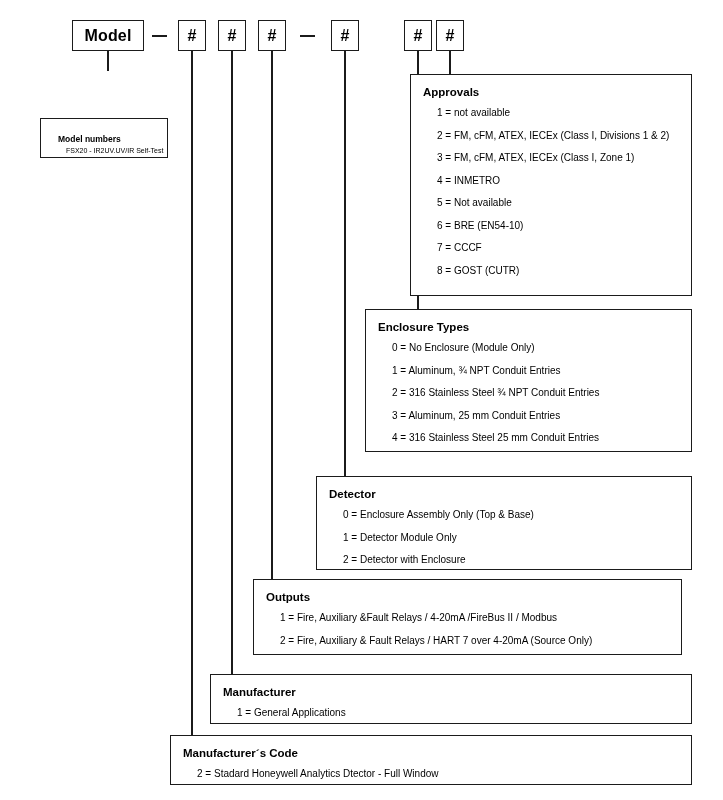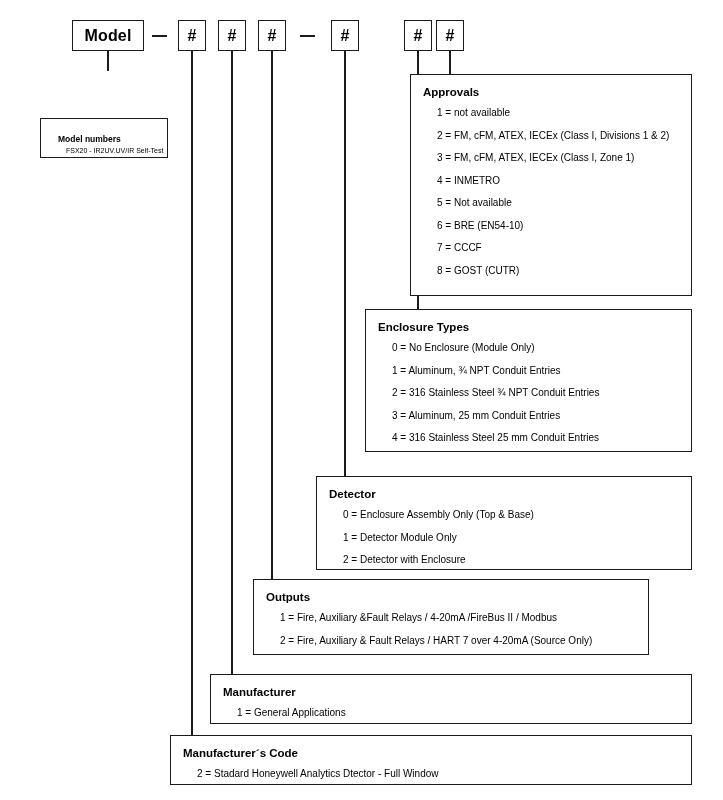--- a/index.html
+++ b/index.html
@@ -174,21 +174,21 @@
     <div class="opt">4 = 316 Stainless Steel 25 mm Conduit Entries</div>
   </div>
 
   <div class="box" style="left:316px; top:476px; width:376px; height:94px">
     <div class="box-title">Detector</div>
     <div class="opt">0 = Enclosure Assembly Only (Top &amp; Base)</div>
     <div class="opt">1 = Detector Module Only</div>
     <div class="opt">2 = Detector with Enclosure</div>
   </div>
 
-  <div class="box" style="left:253px; top:579px; width:396px; height:76px">
+  <div class="box" style="left:253px; top:579px; width:429px; height:76px">
     <div class="box-title">Outputs</div>
     <div class="opt">1 = Fire, Auxiliary &amp;Fault Relays / 4-20mA /FireBus II / Modbus</div>
     <div class="opt">2 = Fire, Auxiliary &amp; Fault Relays / HART 7 over 4-20mA (Source Only)</div>
   </div>
 
   <div class="box" style="left:210px; top:674px; width:482px; height:50px">
     <div class="box-title">Manufacturer</div>
     <div class="opt">1 = General Applications</div>
   </div>
 

